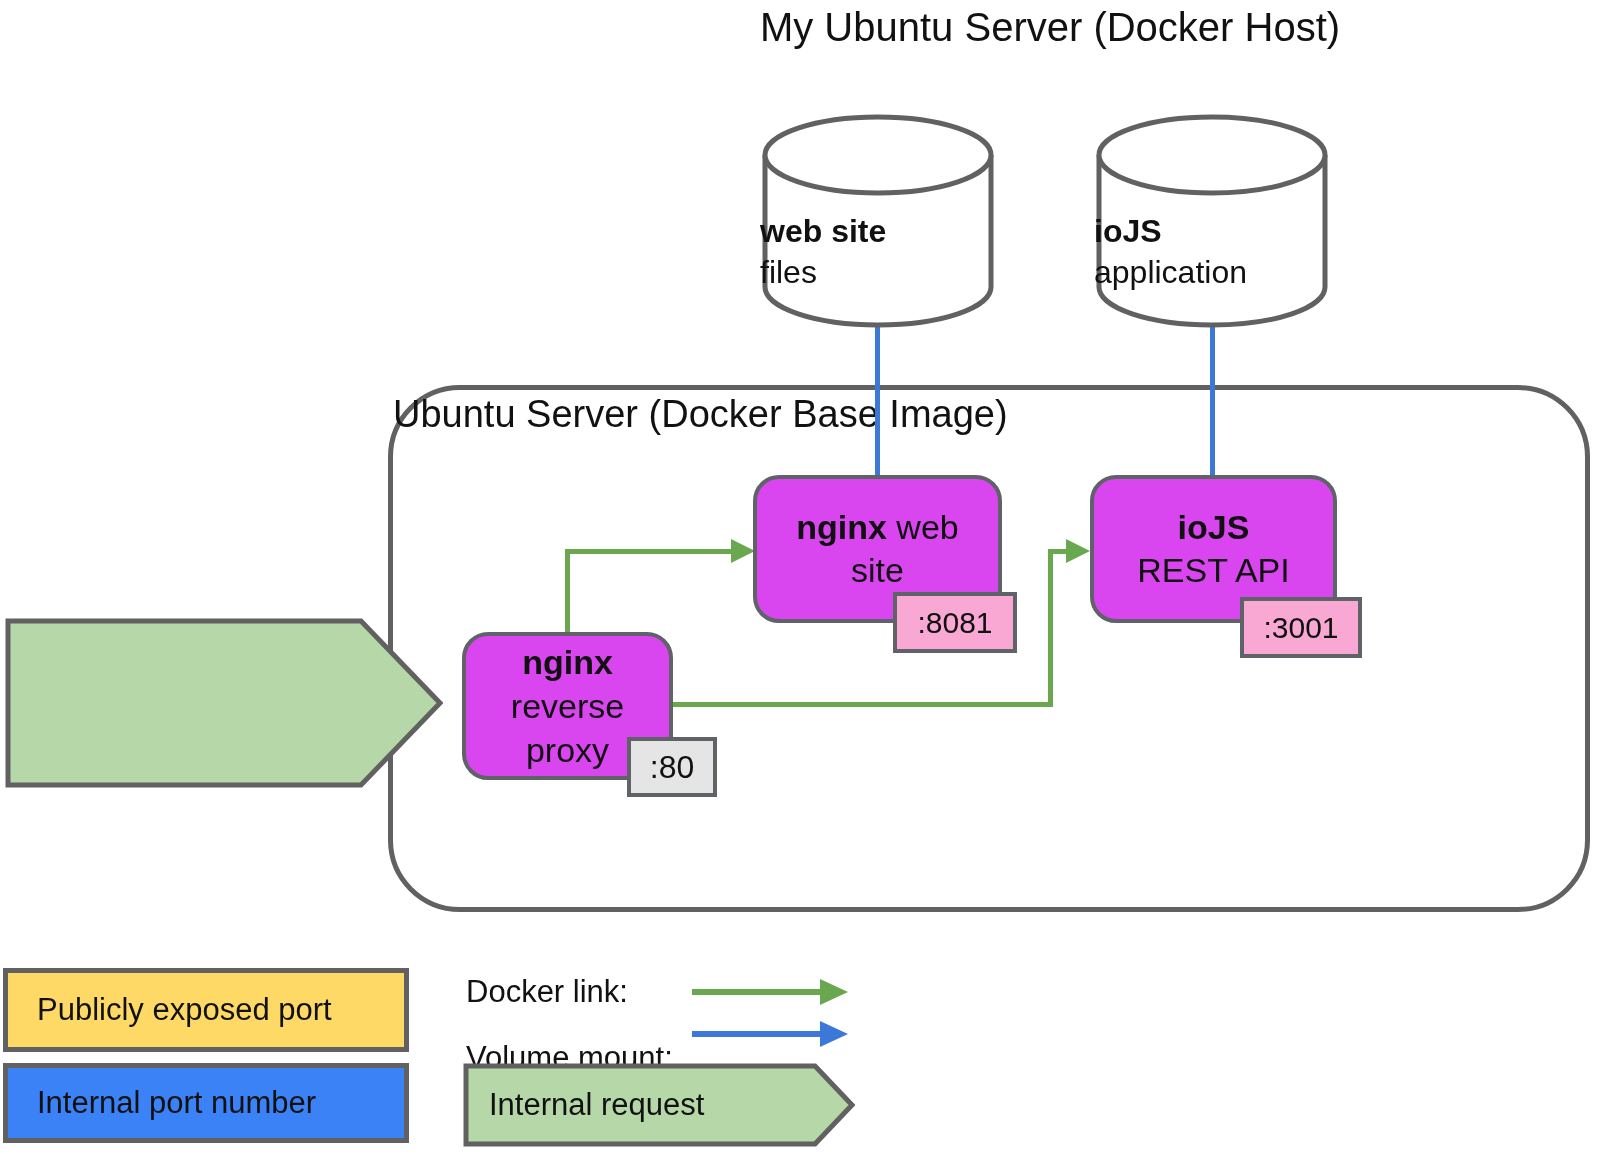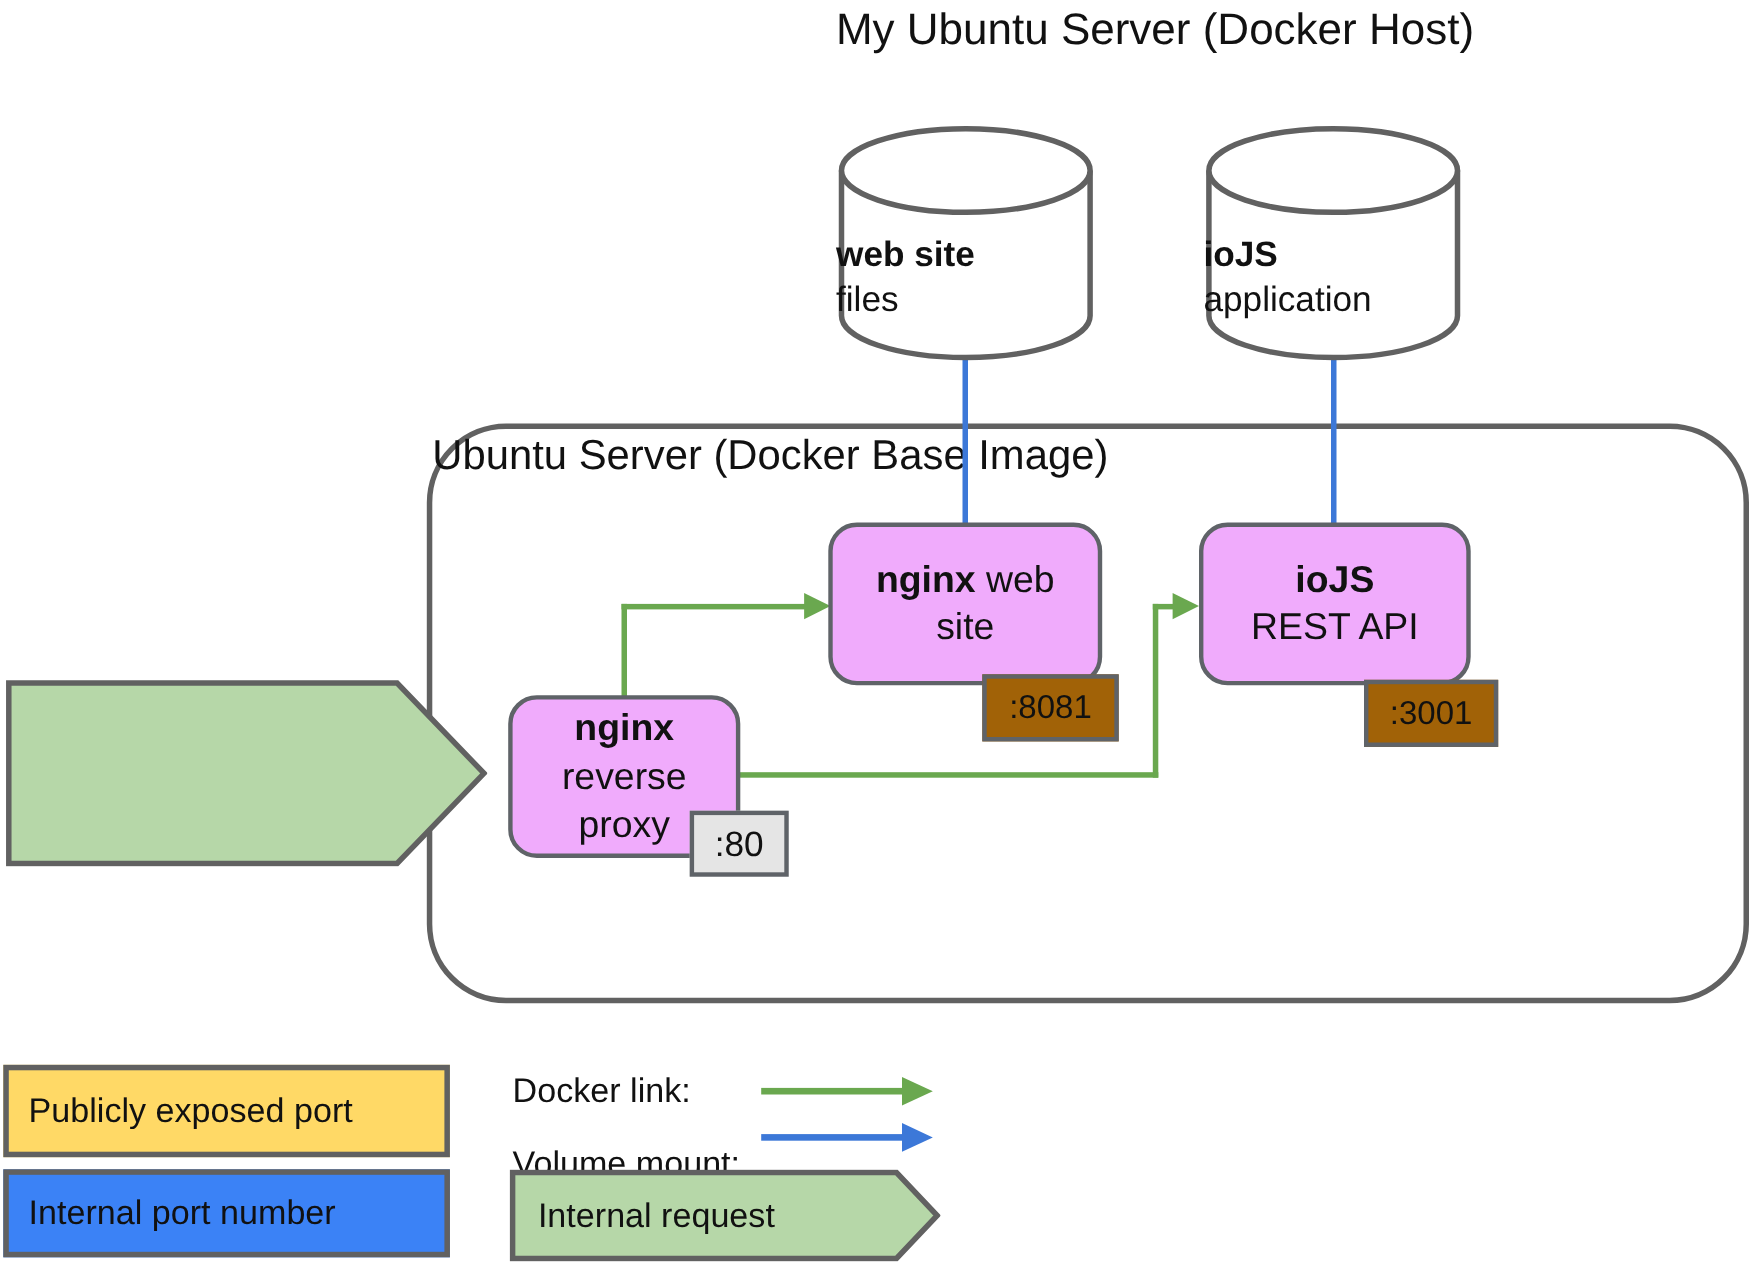--- a/index.html
+++ b/index.html
@@ -31,41 +31,41 @@
   .g1-v{left:565px;top:549px;width:5px;height:86px;}
   .g1-h{left:565px;top:549px;width:170px;height:5px;}
   .g2-h{left:671px;top:702px;width:382px;height:5px;}
   .g2-v{left:1048px;top:549px;width:5px;height:158px;}
   .g2-stub{left:1048px;top:549px;width:22px;height:5px;}
   .ghead{position:absolute;width:0;height:0;border-top:12px solid transparent;
     border-bottom:12px solid transparent;border-left:24px solid #6aa84f;}
   .g1-head{left:731px;top:539px;}
   .g2-head{left:1066px;top:539px;}
   
-  .node{position:absolute;background:#f0abfc;border:4px solid #5f6368;border-radius:26px;
+  .node{position:absolute;background:#d946ef;border:4px solid #5f6368;border-radius:26px;
     display:flex;flex-direction:column;align-items:center;justify-content:center;
     font-size:34px;line-height:43px;text-align:center;box-sizing:border-box;}
   .node-web{left:753px;top:475px;width:249px;height:148px;}
   .node-api{left:1090px;top:475px;width:247px;height:148px;}
   .node-proxy{left:462px;top:632px;width:211px;height:148px;line-height:44px;}
   
   .badge{position:absolute;border:4px solid #5f6368;display:flex;align-items:center;
     justify-content:center;font-size:30px;box-sizing:border-box;}
-  .badge-purple{background:#a16207;margin-top:21px;}
+  .badge-purple{background:#f9a8d4;}
   .badge-yellow{background:#e5e5e5;}
   .badge-8081{left:893px;top:592px;width:124px;height:61px;}
   .badge-3001{left:1240px;top:597px;width:122px;height:61px;}
   .badge-80{left:627px;top:737px;width:90px;height:60px;font-size:32px;}
   
   .ext-arrow{position:absolute;left:5px;top:618px;width:438px;height:170px;}
   .ext-arrow-label{position:absolute;left:5px;top:618px;width:420px;height:170px;
     display:flex;align-items:center;padding-left:16px;box-sizing:border-box;font-size:34px;}
   
   .legend-box{position:absolute;border:5px solid #616161;display:flex;align-items:center;
-    padding-left:18px;box-sizing:border-box;font-size:31px;}
+    padding-left:29px;box-sizing:border-box;font-size:31px;}
   .legend-public{left:3px;top:968px;width:406px;height:84px;background:#ffd966;}
   .legend-internal{left:3px;top:1063px;width:406px;height:80px;background:#3b82f6;}
   .legend-text{position:absolute;font-size:31px;line-height:36px;}
   .legend-docker-link-text{left:466px;top:974px;}
   .legend-volume-mount-text{left:466px;top:1040px;}
   .lshaft{position:absolute;height:6px;}
   .lshaft-green{left:692px;top:989px;width:130px;background:#6aa84f;}
   .lshaft-blue{left:692px;top:1031px;width:130px;background:#3c78d8;}
   .lhead{position:absolute;width:0;height:0;border-top:13px solid transparent;
     border-bottom:13px solid transparent;}

